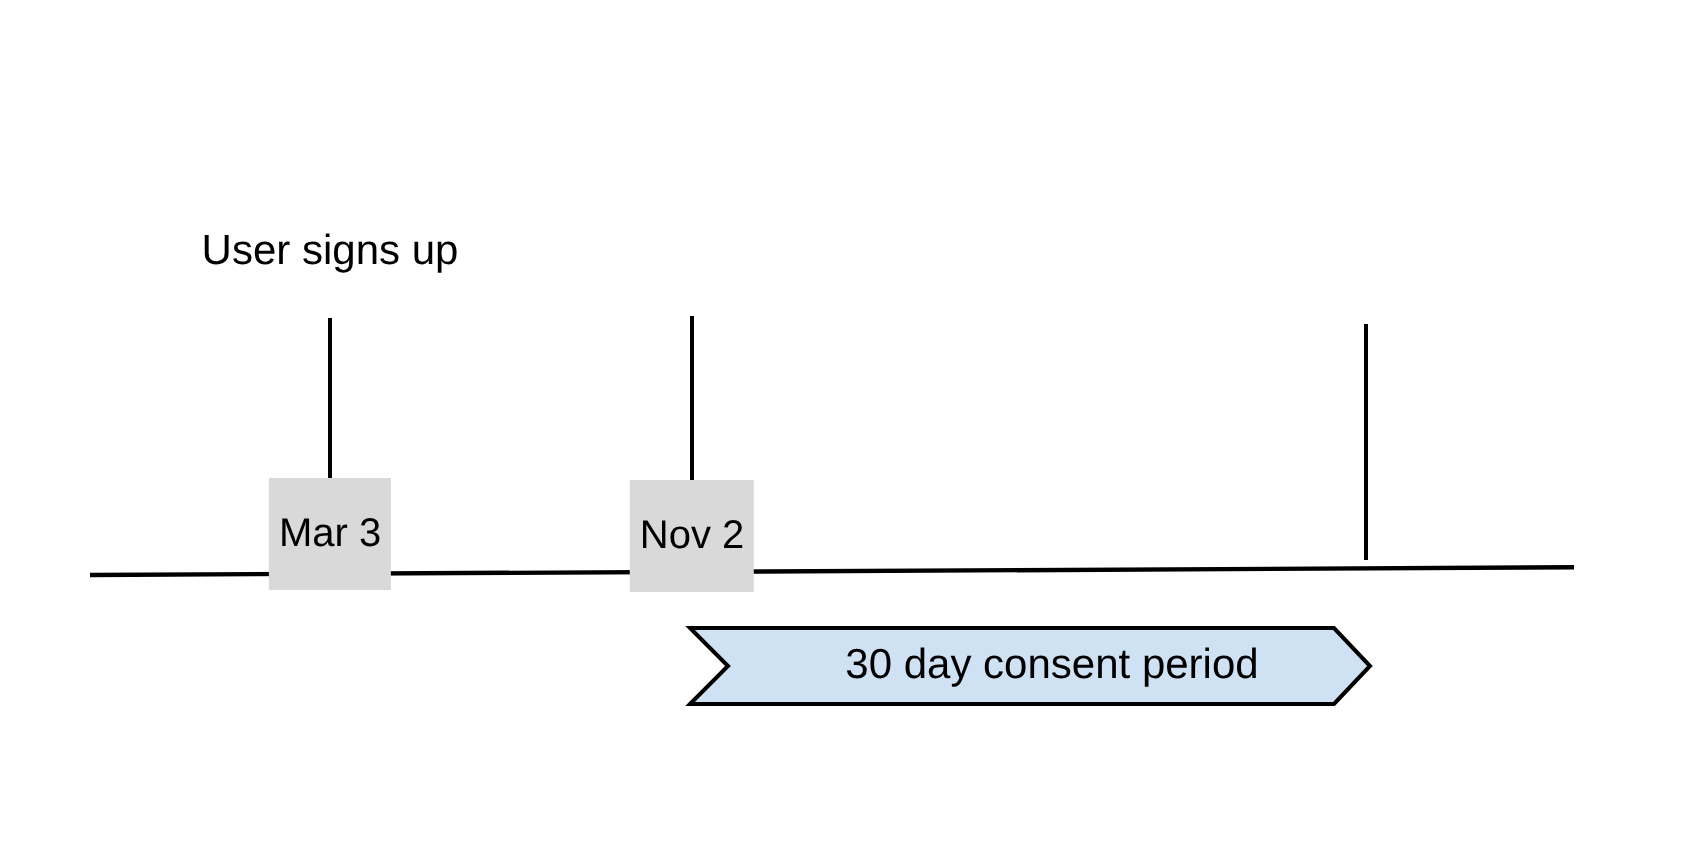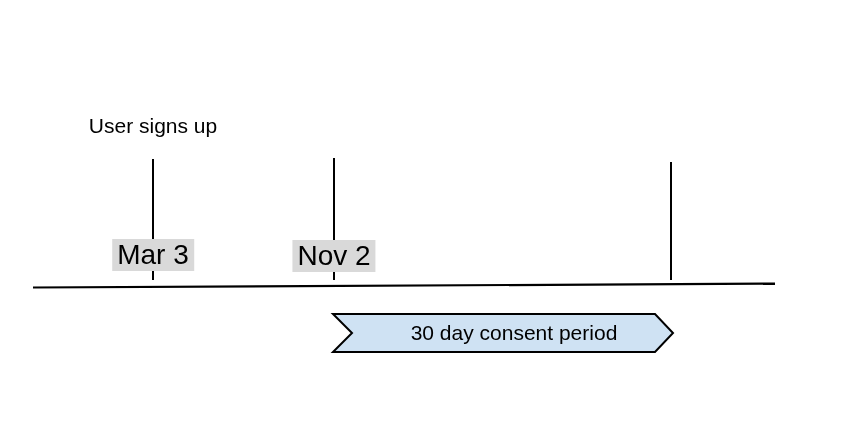--- a/index.html
+++ b/index.html
@@ -4,42 +4,43 @@
 <style>
   html, body { margin: 0; padding: 0; background: #ffffff; }
   .canvas {
     position: relative;
     width: 775px;
     height: 426px;
     background: #ffffff;
     font-family: "Liberation Sans", sans-serif;
     color: #000000;
     overflow: hidden;
+    margin-left: 12px;
   }
   svg.layer { position: absolute; left: 0; top: 0; }
   .milestone-title {
     position: absolute;
     transform: translateX(-50%);
     text-align: center;
     font-size: 21px;
     line-height: 25px;
     white-space: pre-line;
   }
   .tick {
     position: absolute;
     width: 2px;
     background: #000000;
   }
   .date-badge {
     position: absolute;
     transform: translateX(-50%);
     background: #d9d9d9;
-    font-size: 28px;
+    font-size: 20px;
     line-height: 24px;
-    padding: 4px 5px;
+    padding: 16px 5px;
     white-space: nowrap;
   }
   .banner-label {
     position: absolute;
     transform: translateX(-50%);
     font-size: 21px;
     line-height: 25px;
     white-space: nowrap;
   }
   

